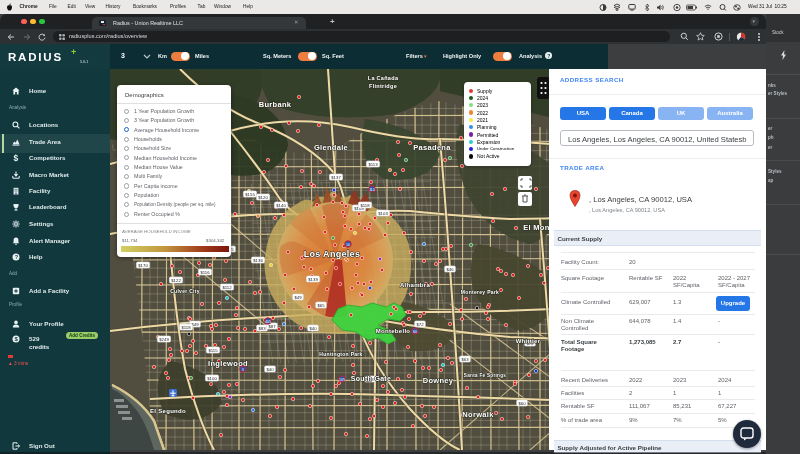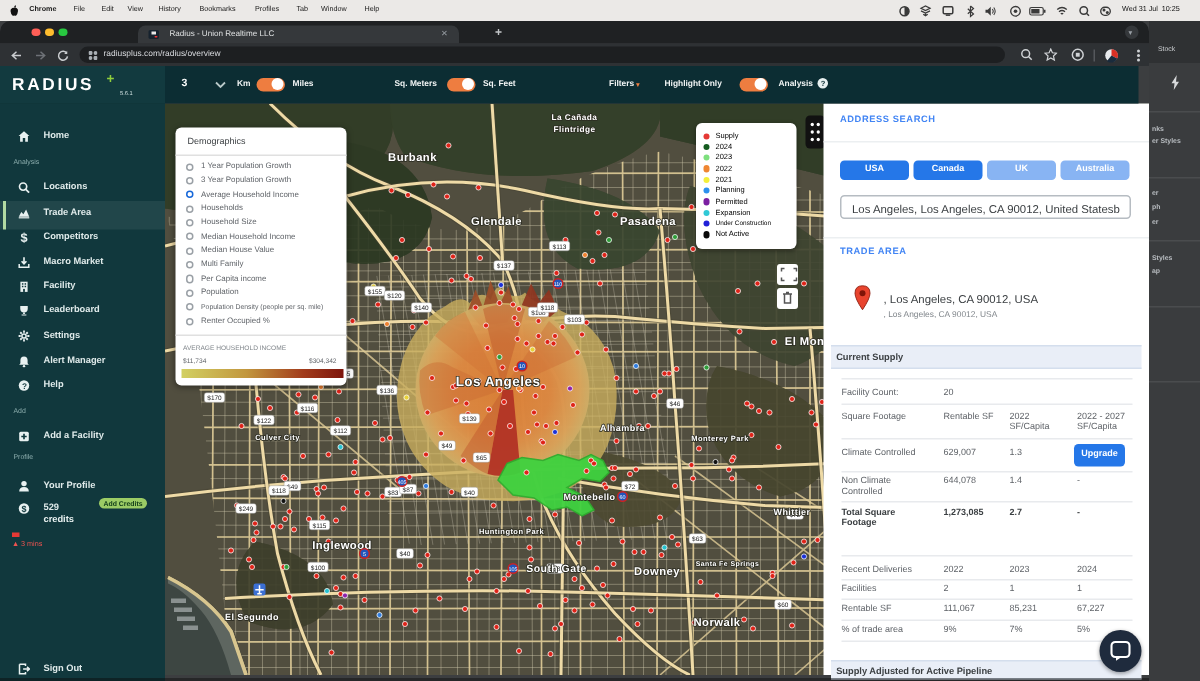--- a/index.html
+++ b/index.html
@@ -3,21 +3,21 @@
 *{margin:0;padding:0;box-sizing:border-box}
 body{font-family:"Liberation Sans",sans-serif}
 #screen{position:relative;width:800px;height:454px;overflow:hidden;background:#3c3e40}
 .abs{position:absolute}
 #menubar{left:0;top:0;width:800px;height:14px;background:#ebe9e7;color:#1b1b1b;font-size:4.8px}
 #menubar span{position:absolute;top:4px}
 #tabbar{left:0;top:14px;width:766px;height:15px;background:#1f2123;border-radius:7px 7px 0 0}
 #tab{position:absolute;left:92px;top:2.5px;width:214px;height:12.5px;background:#35383b;border-radius:5px 5px 0 0;color:#dfe1e2;font-size:5.4px}
 #addrbar{left:0;top:29px;width:766px;height:15px;background:#2e3134}
 #urlpill{position:absolute;left:53px;top:1.8px;width:617px;height:11.4px;background:#1d1f21;border-radius:6px;color:#dadce0;font-size:5.6px;line-height:11.4px}
-#appheader{left:0;top:44px;width:759px;height:25px;background:#0c2d33;color:#fff;z-index:5}
+#appheader{left:0;top:44px;width:608px;height:25px;background:#0c2d33;color:#fff;z-index:5}
 #sidebar{left:0;top:44px;width:110px;height:410px;background:#11383d;color:#e9f1f1}
 #maparea{left:110px;top:69px;width:656px;height:381px;overflow:hidden}
 .navitem{position:absolute;left:0;width:110px;height:15px;font-size:6.2px;font-weight:bold;color:#dfeaea}
 .navitem .ic{position:absolute;left:12px;top:2px;width:8px;height:8px}
 .navitem .tx{position:absolute;left:29px;top:2.2px}
 .navlabel{position:absolute;left:9px;font-size:4.6px;color:#8fb0b0}
 #demo{left:117px;top:85px;width:114px;height:172px;background:#fff;border-radius:4px;box-shadow:0 1px 4px rgba(0,0,0,.45);font-size:5.3px;color:#555}
 .radio{position:absolute;left:124px;width:5.2px;height:5.2px;border:0.8px solid #9aa0a6;border-radius:50%;background:#fff}
 .radio.sel{border:1.6px solid #1667d9}
 .rlabel{position:absolute;left:134px;color:#5f6368;white-space:nowrap}

